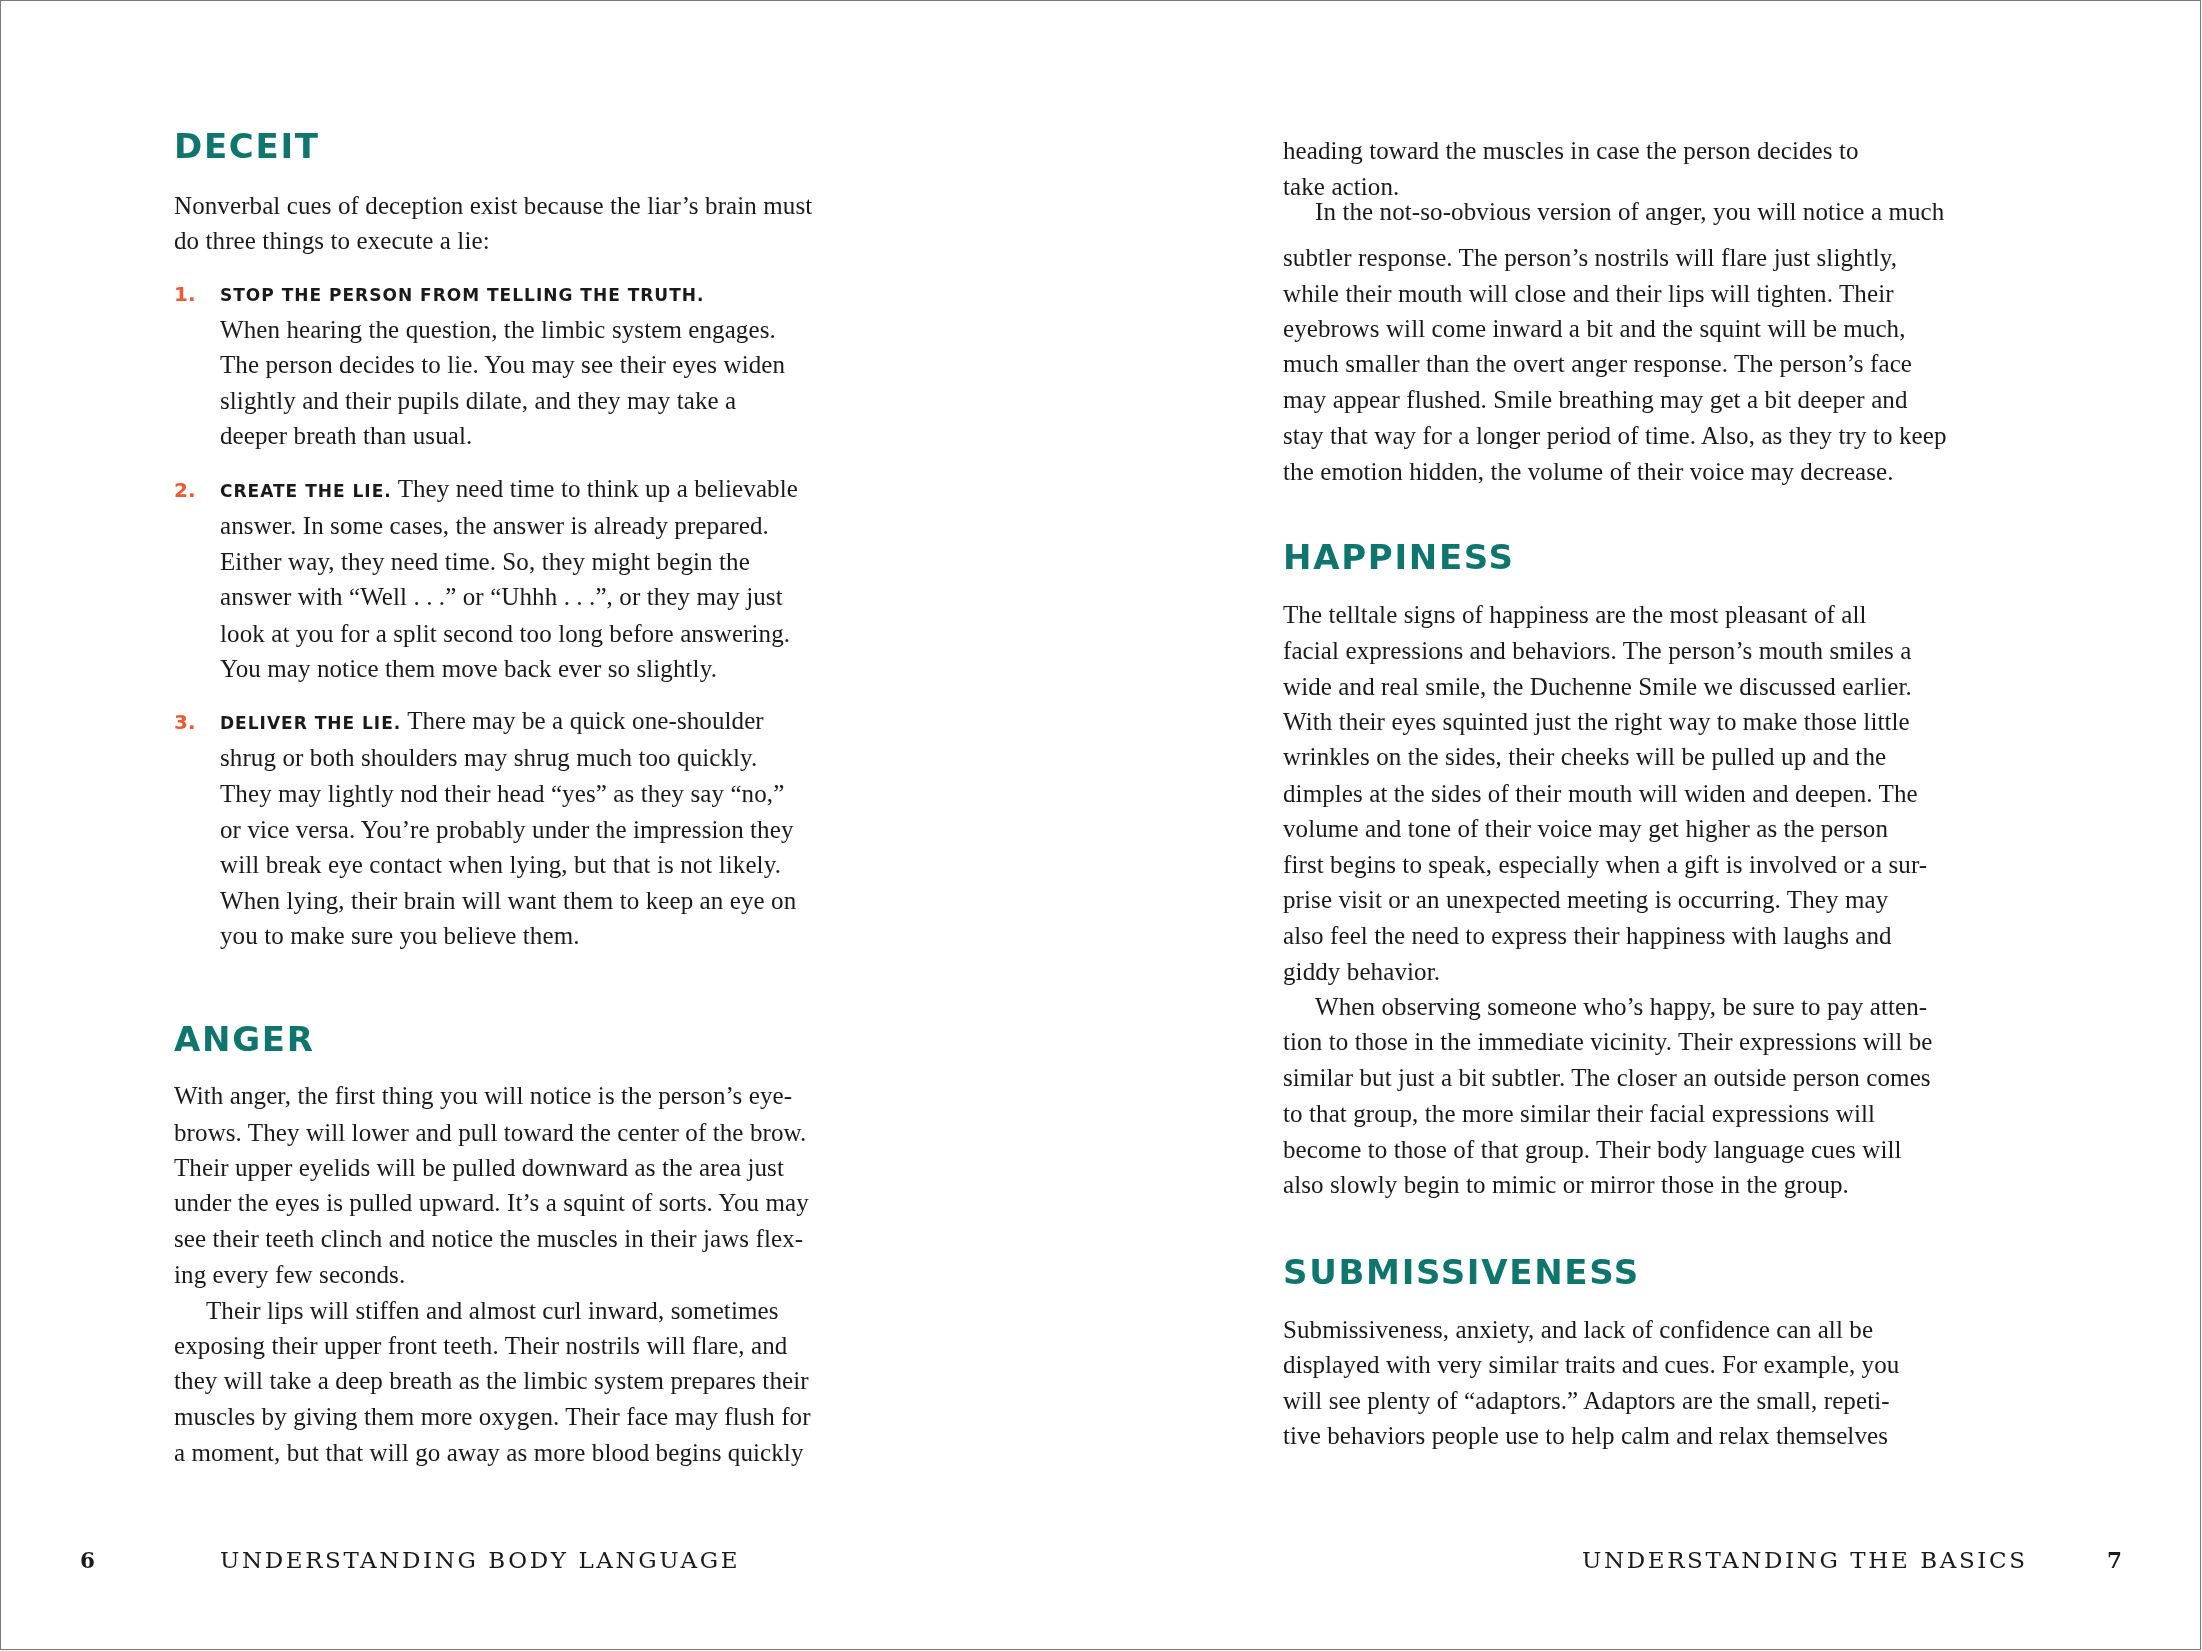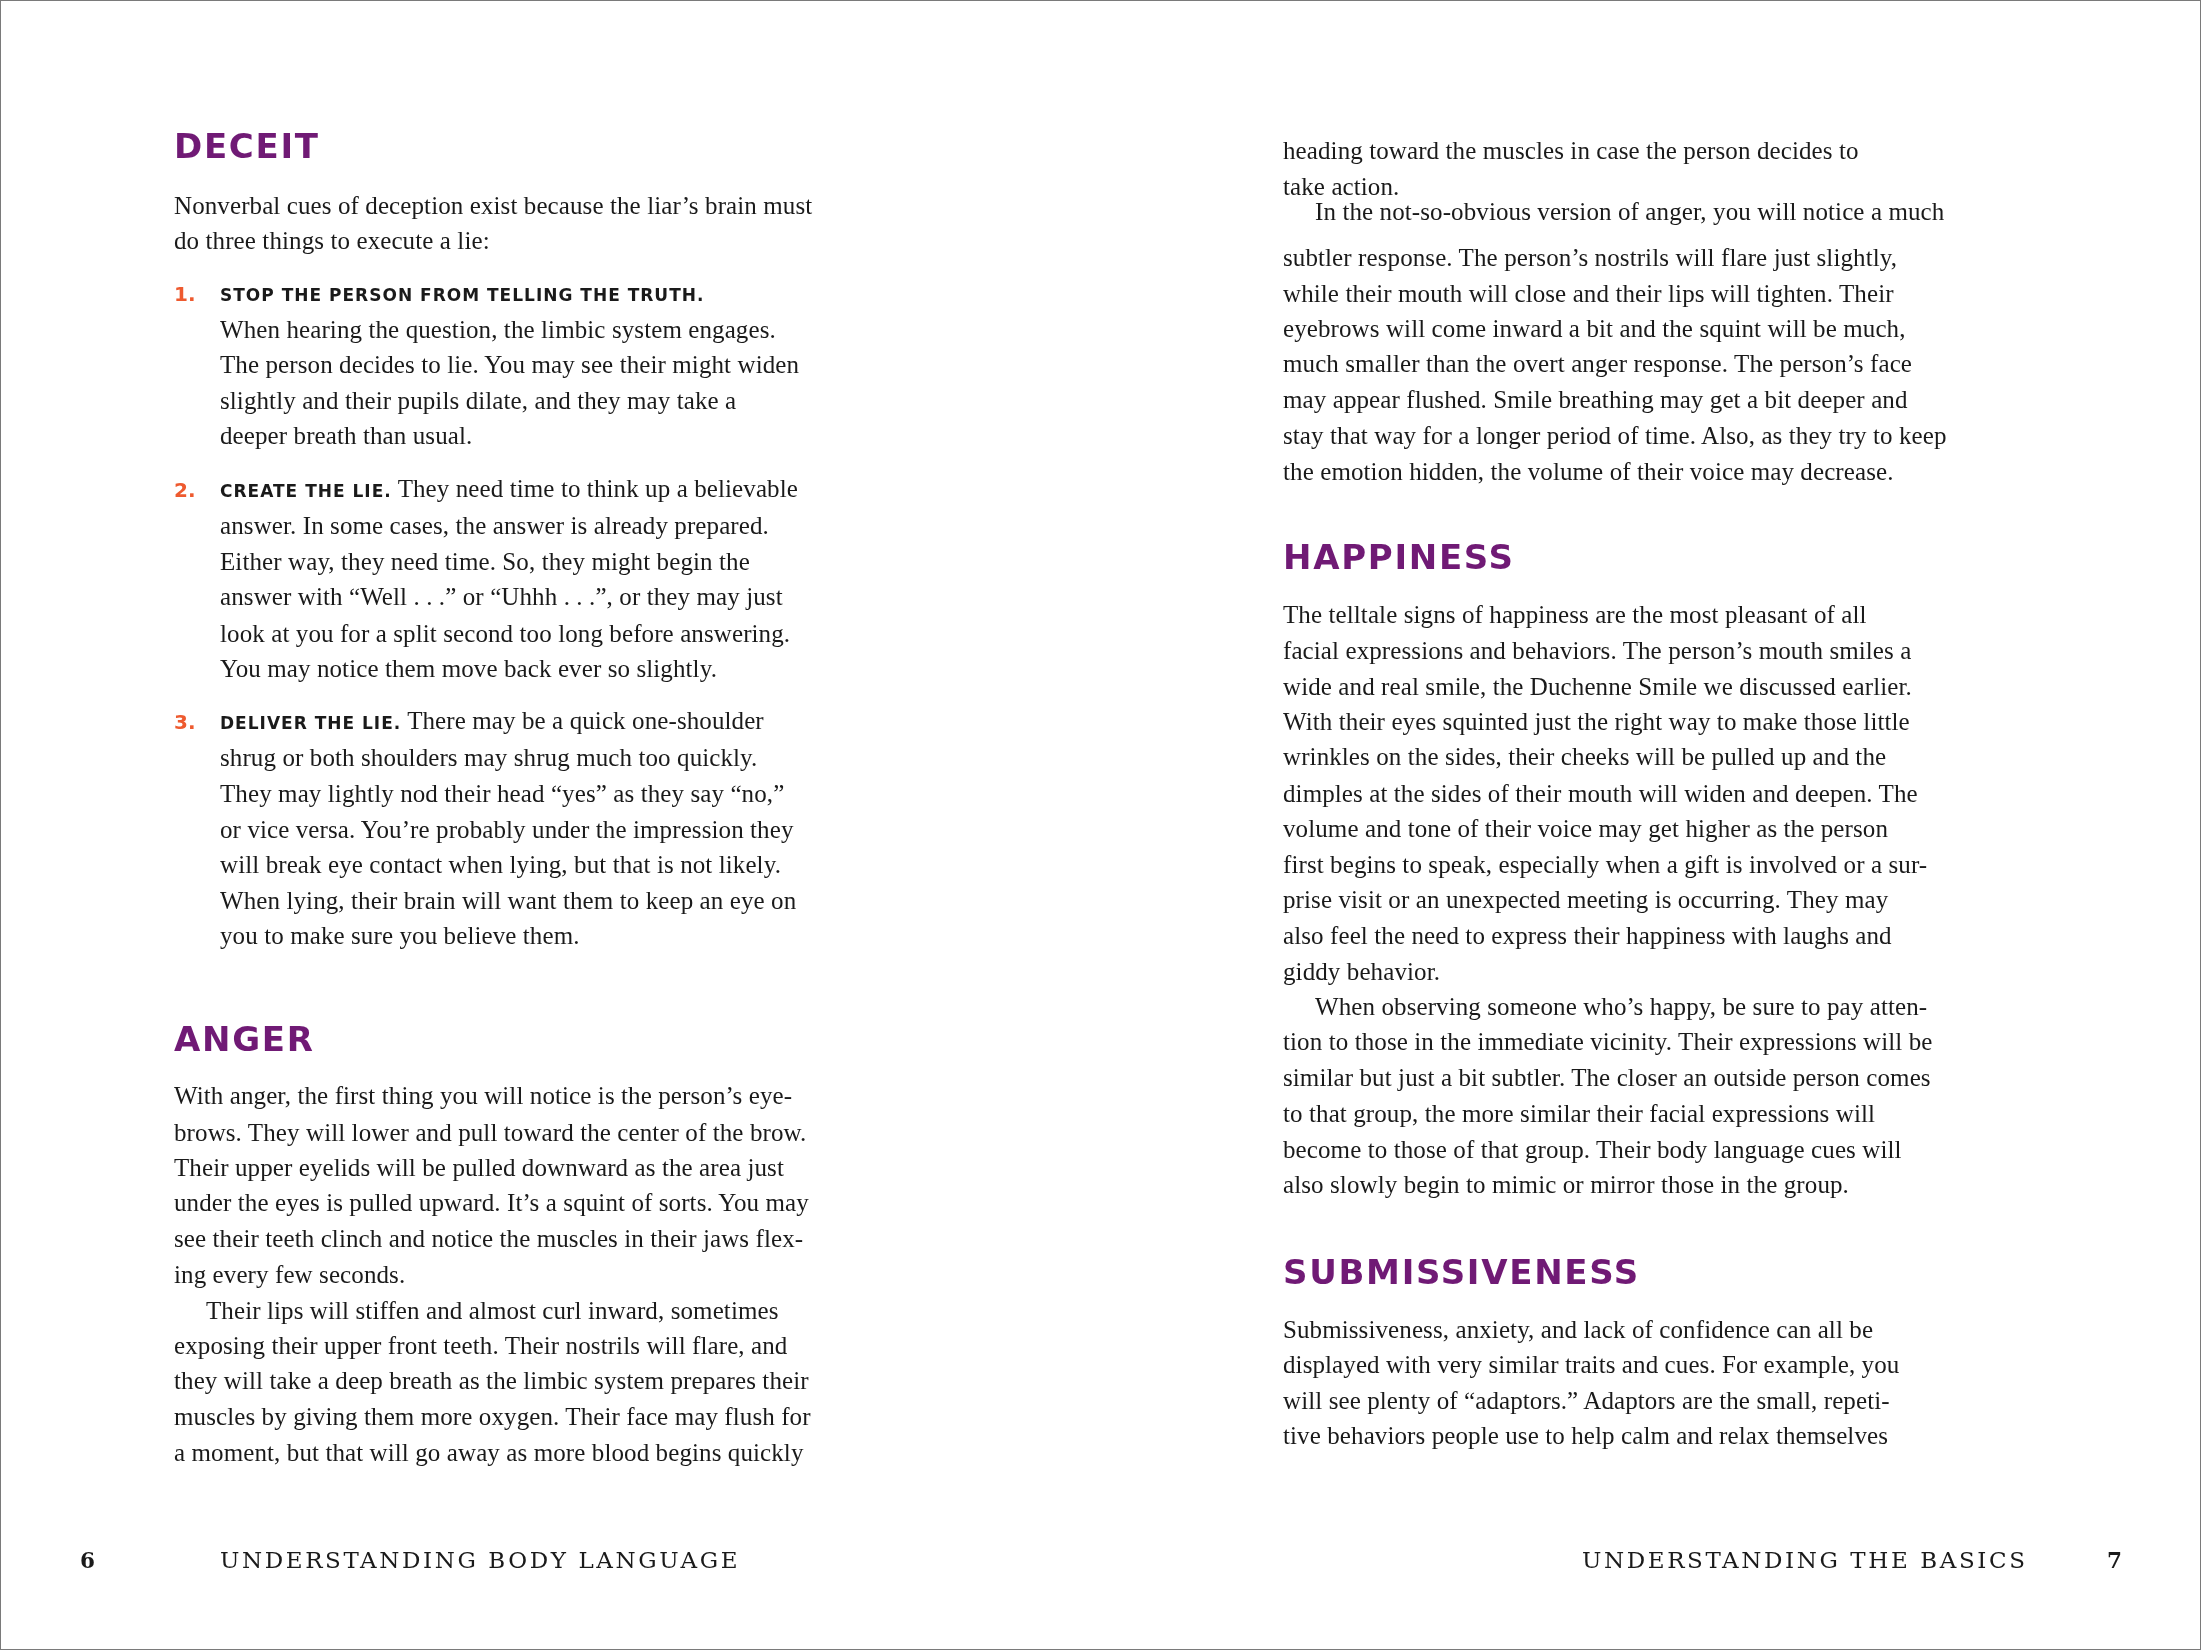--- a/index.html
+++ b/index.html
@@ -7,21 +7,21 @@
   .frame {
     position: absolute; left: 0; top: 0; width: 2199px; height: 1648px;
     border: 1.7px solid #7a7a7a; background: #ffffff;
   }
   .col { position: absolute; top: 0; }
   .col-left { left: 173px; width: 757px; }
   .col-right { left: 1282px; width: 757px; }
   .heading {
     position: absolute; left: 0;
     font-family: "DejaVu Sans", sans-serif; font-weight: bold;
-    font-size: 34px; line-height: 34px; color: #701a75;
+    font-size: 34px; line-height: 34px; color: #0f766e;
     letter-spacing: 1.7px; white-space: nowrap;
     transform: translateY(-50%);
   }
   .line {
     position: absolute; left: 0; white-space: nowrap;
     font-family: "Liberation Serif", serif; font-size: 25px; line-height: 29px;
     color: #1a1a1a; letter-spacing: 0.1px;
     transform: translateY(-50%);
   }
   .line.indent { left: 32px; }
@@ -51,21 +51,21 @@
   <div class="col col-left">
     <div class="heading" style="top:145px">DECEIT</div>
 
     <div class="line" style="top:204px">Nonverbal cues of deception exist because the liar’s brain must</div>
     <div class="line" style="top:239px">do three things to execute a lie:</div>
 
     <div>
       <div class="item-num" style="top:293px">1.</div>
       <div class="line item-text" style="top:293px"><span class="item-title">STOP THE PERSON FROM TELLING THE TRUTH.</span><span></span></div>
       <div class="line item-text" style="top:328px">When hearing the question, the limbic system engages.</div>
-      <div class="line item-text" style="top:363px">The person decides to lie. You may see their might widen</div>
+      <div class="line item-text" style="top:363px">The person decides to lie. You may see their eyes widen</div>
       <div class="line item-text" style="top:399px">slightly and their pupils dilate, and they may take a</div>
       <div class="line item-text" style="top:434px">deeper breath than usual.</div>
     </div>
 
     <div>
       <div class="item-num" style="top:489px">2.</div>
       <div class="line item-text" style="top:489px"><span class="item-title">CREATE THE LIE.</span><span> They need time to think up a believable</span></div>
       <div class="line item-text" style="top:524px">answer. In some cases, the answer is already prepared.</div>
       <div class="line item-text" style="top:560px">Either way, they need time. So, they might begin the</div>
       <div class="line item-text" style="top:595px">answer with “Well . . .” or “Uhhh . . .”, or they may just</div>

